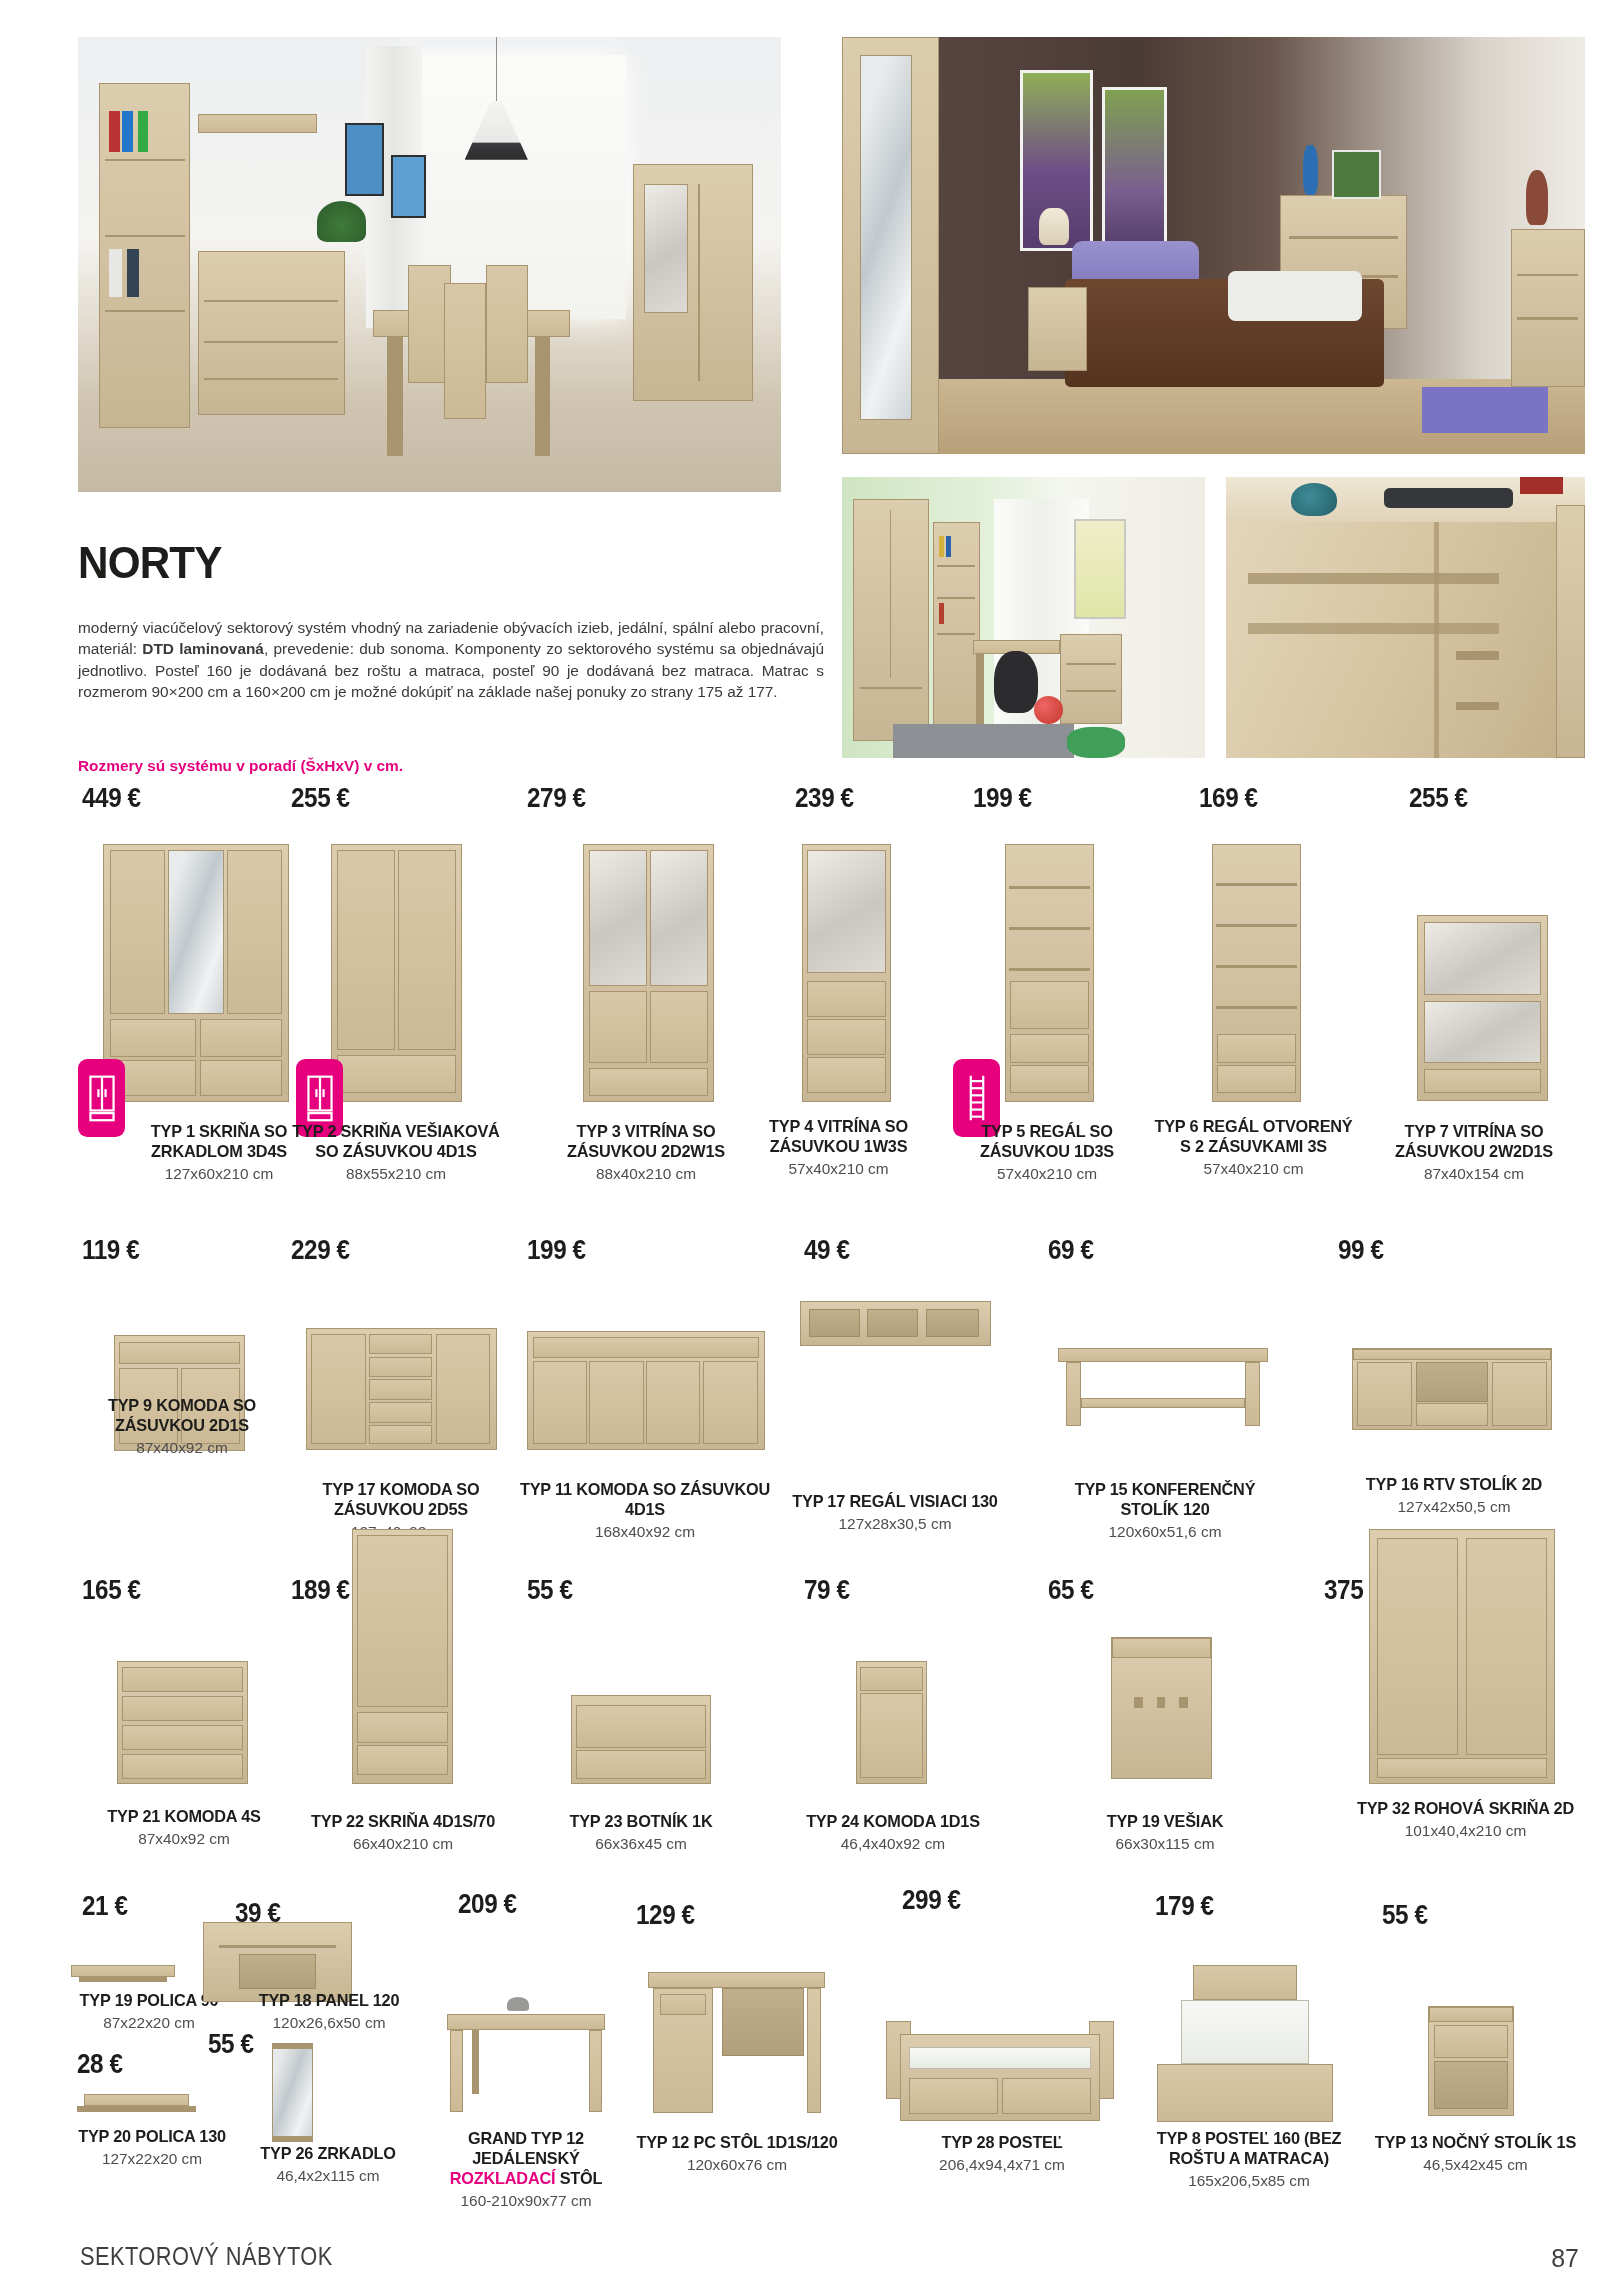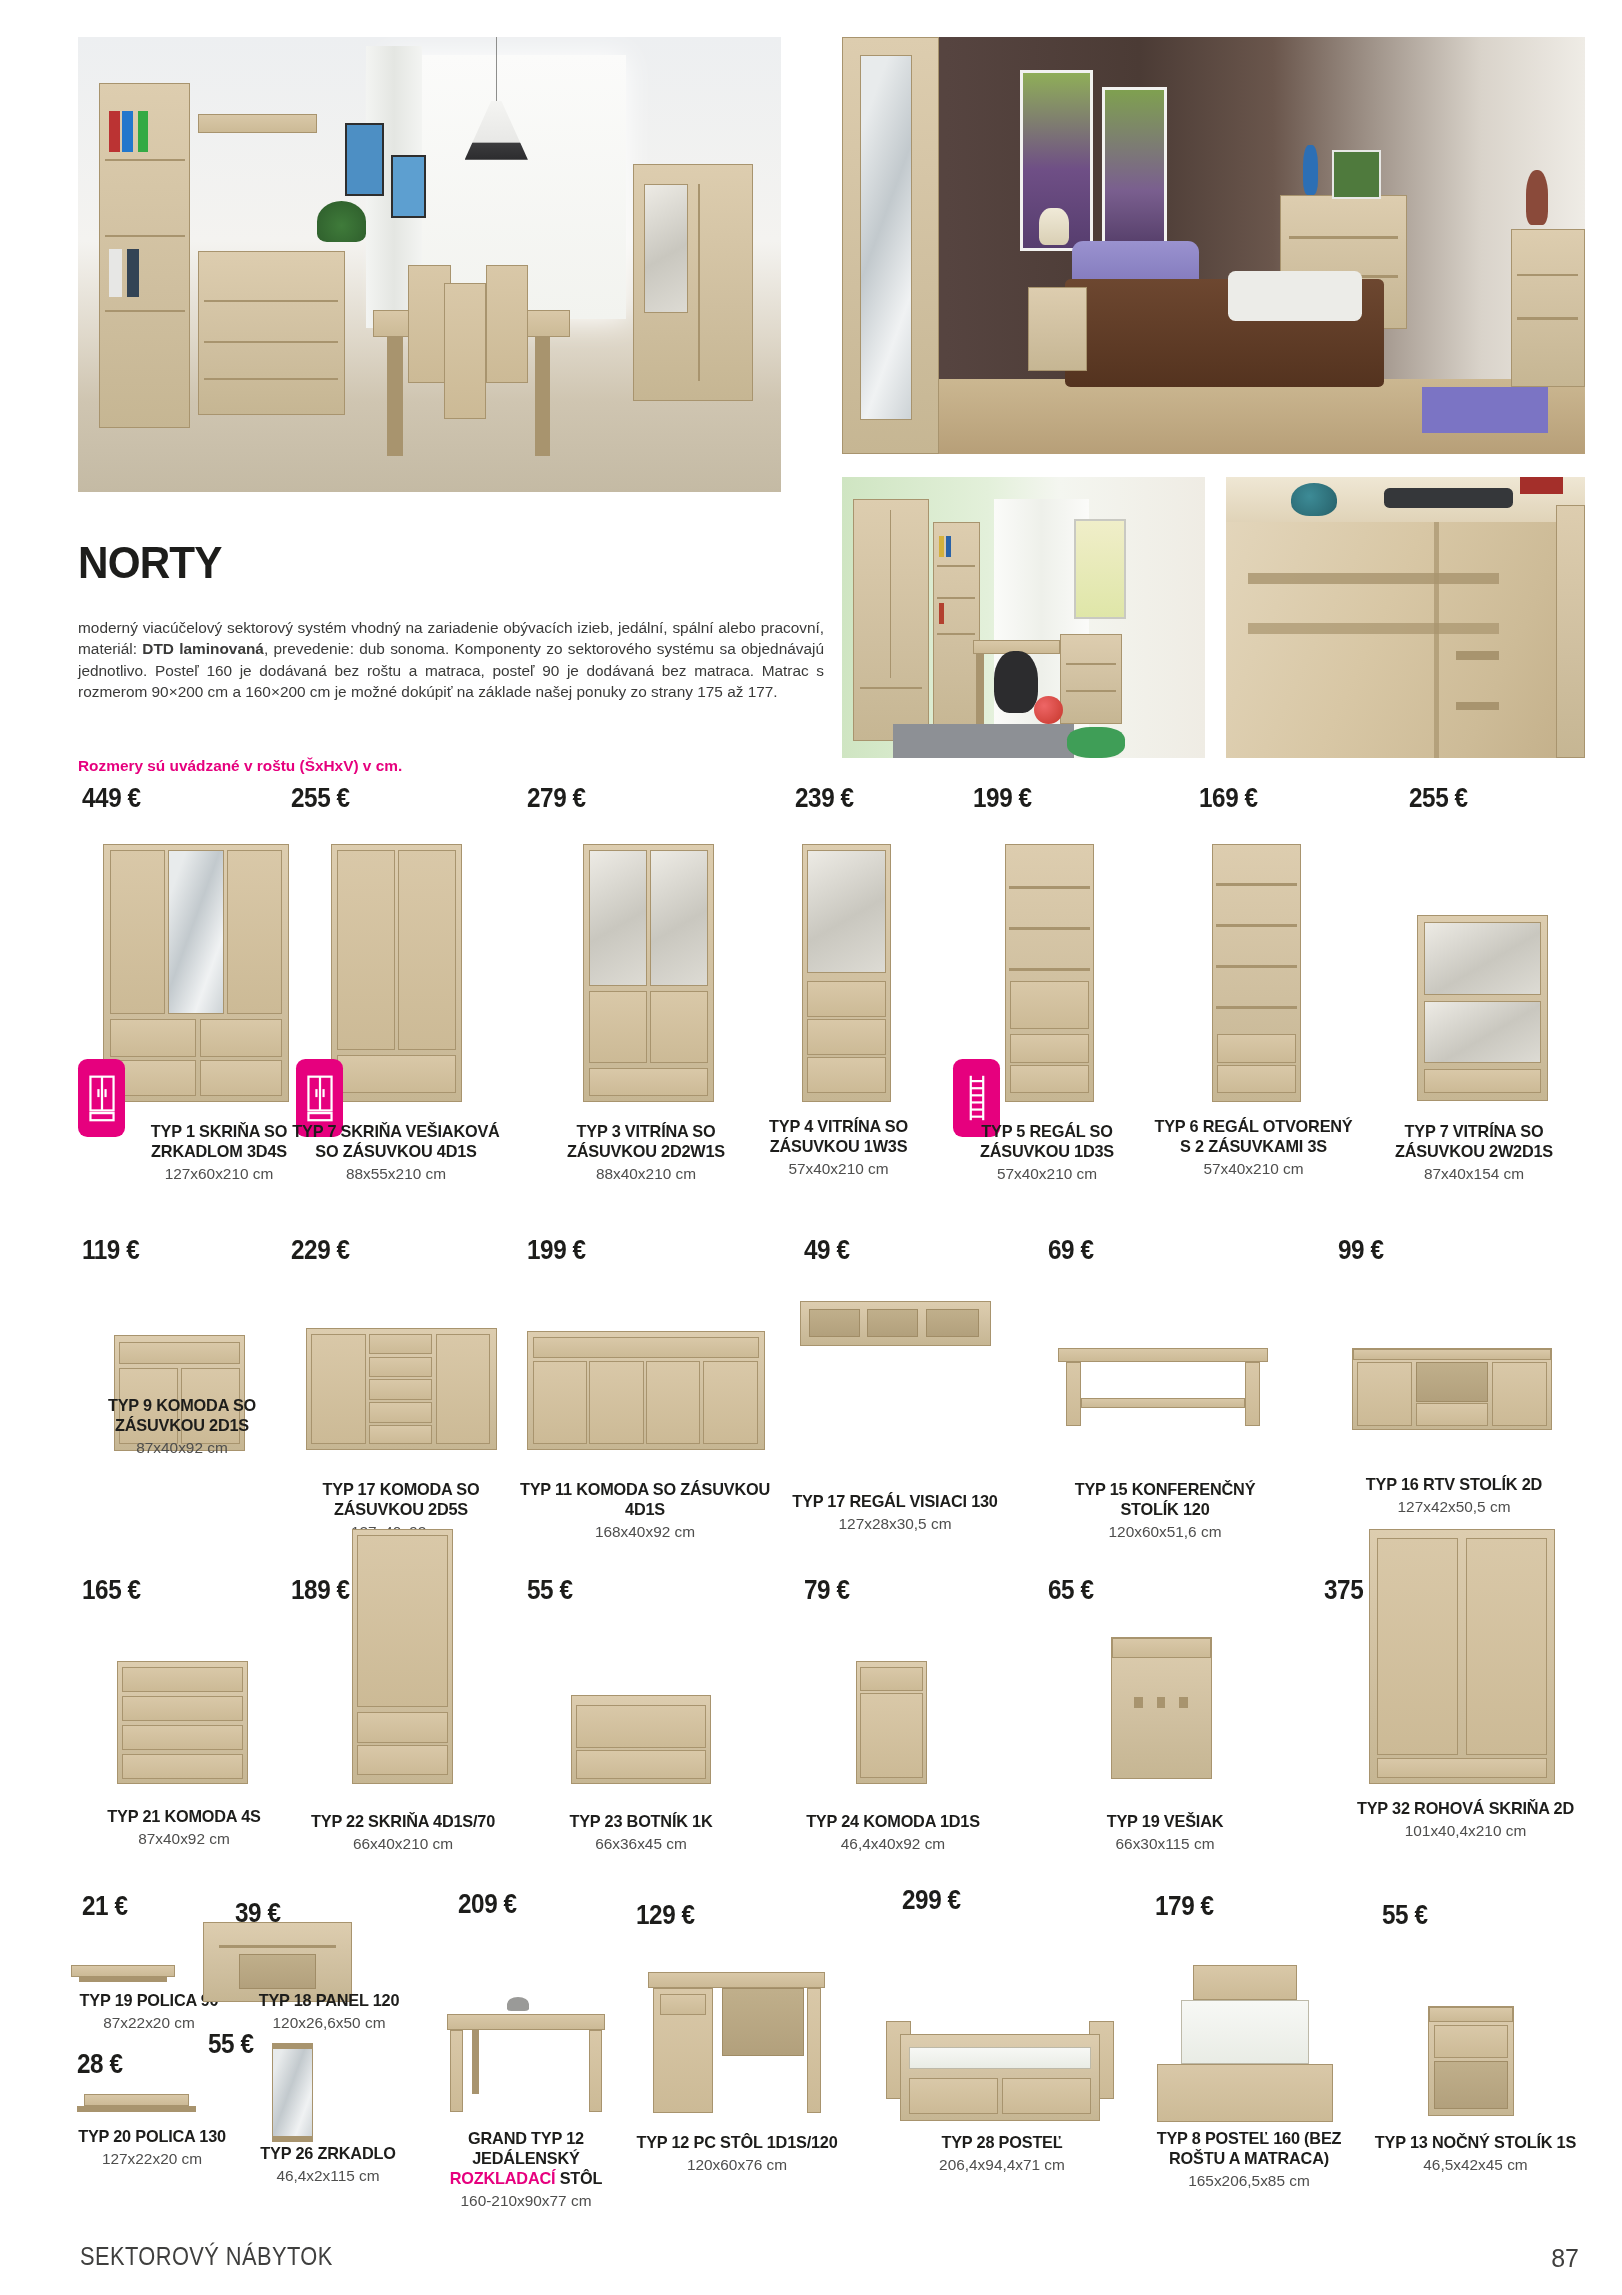--- a/index.html
+++ b/index.html
@@ -141,21 +141,21 @@
     <div class="s" style="left:64%;top:80%;width:12%;height:3%"></div>
     <div class="ab" style="left:18%;top:2%;width:13%;height:12%;background:radial-gradient(circle at 40% 40%,#3d8b96,#266069);border-radius:50% 50% 40% 40%"></div>
     <div class="ab" style="left:44%;top:4%;width:36%;height:7%;background:#35373a;border-radius:5.6px"></div>
     <div class="ab" style="left:82%;top:0;width:12%;height:6%;background:#a42f2a"></div>
     <div class="f" style="left:92%;top:10%;width:8%;height:90%"></div>
   </div>
 
   
   <h1 class="title">NORTY</h1>
   <p class="desc"><span>moderný viacúčelový sektorový systém vhodný na zariadenie obývacích izieb, jedální, spální alebo pracovní, materiál: </span><b>DTD laminovaná</b><span>, prevedenie: dub sonoma. Komponenty zo sektorového systému sa objednávajú jednotlivo. Posteľ 160 je dodávaná bez roštu a matraca, posteľ 90 je dodávaná bez matraca. Matrac s rozmerom 90×200 cm a 160×200 cm je možné dokúpiť na základe našej ponuky zo strany 175 až 177.</span></p>
-  <div class="note">Rozmery sú uvádzané v roštu (ŠxHxV) v cm.</div>
+  <div class="note">Rozmery sú systému v poradí (ŠxHxV) v cm.</div>
 
   
   <div class="card">
     <div class="price" style="left:82px;top:783px">449 €</div>
     <div class="f" style="left:103px;top:844px;width:186px;height:258px">
       <div class="p" style="left:3%;top:2%;width:30%;height:64%"></div>
       <div class="m" style="left:35%;top:2%;width:30%;height:64%"></div>
       <div class="p" style="left:67%;top:2%;width:30%;height:64%"></div>
       <div class="p" style="left:3%;top:68%;width:47%;height:15%"></div>
         <div class="p" style="left:52%;top:68%;width:45%;height:15%"></div>
@@ -187,21 +187,21 @@
     <div class="badge" style="left:296px;top:1059px">
       <svg width="32" height="52" viewBox="0 0 36 56" fill="none" stroke="#fff" stroke-width="2.5">
           <rect x="5" y="4" width="26" height="38"></rect>
           <line x1="18" y1="4" x2="18" y2="42"></line>
           <line x1="14" y1="18" x2="14" y2="27"></line>
           <line x1="22" y1="18" x2="22" y2="27"></line>
           <rect x="5" y="45" width="26" height="8"></rect>
         </svg>
     </div>
     <div class="lab" style="left:289px;top:1122px;width:214px">
-        <div class="pname">TYP 7 SKRIŇA VEŠIAKOVÁ SO ZÁSUVKOU 4D1S</div>
+        <div class="pname">TYP 2 SKRIŇA VEŠIAKOVÁ SO ZÁSUVKOU 4D1S</div>
         <div class="pdims">88x55x210 cm</div>
       </div>
   </div>
 
   <div class="card">
     <div class="price" style="left:527px;top:783px">279 €</div>
     <div class="f" style="left:583px;top:844px;width:131px;height:258px">
       <div class="g" style="left:4%;top:2%;width:45%;height:53%"></div>
         <div class="g" style="left:51%;top:2%;width:45%;height:53%"></div>
       <div class="p" style="left:4%;top:57%;width:45%;height:28%"></div>

